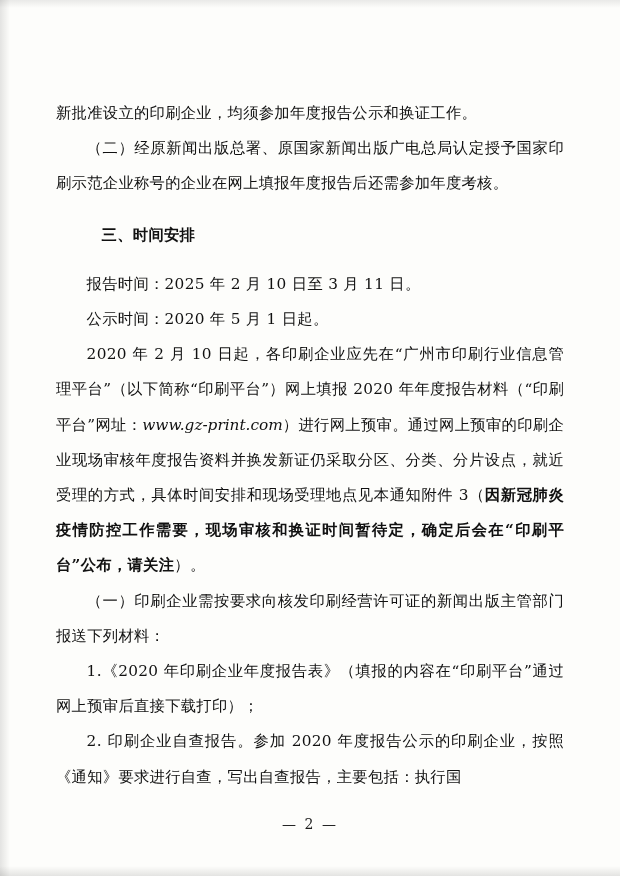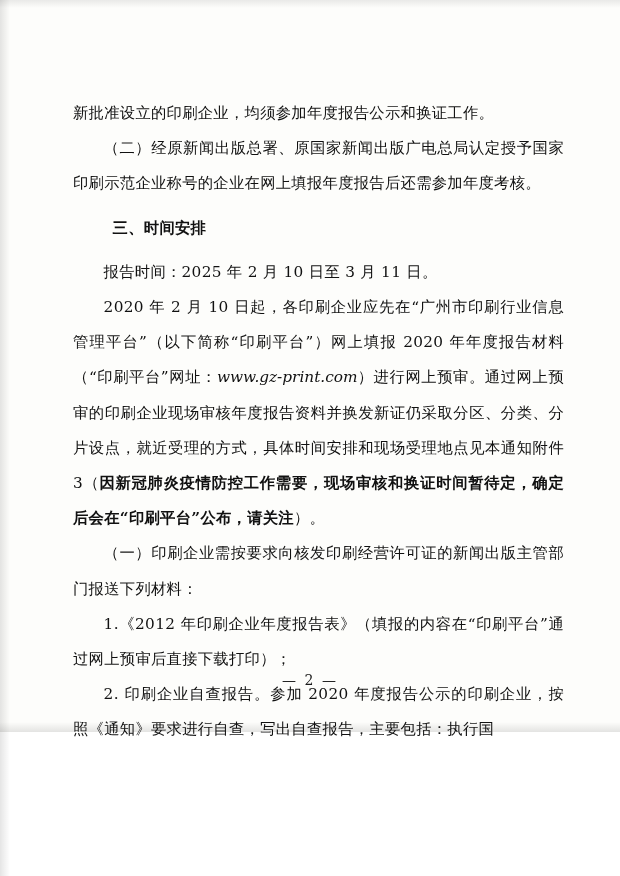--- a/index.html
+++ b/index.html
@@ -9,44 +9,45 @@
   body {
     width: 620px;
     height: 876px;
     background: #ffffff;
     font-family: "DejaVu Serif", serif;
     overflow: hidden;
   }
   .page {
     position: relative;
     width: 620px;
-    height: 732px;
+    height: 876px;
     background: #fdfdfb;
     box-sizing: border-box;
-    padding: 96px 56px 40px 73px;
+    padding: 96px 56px 40px 56px;
   }
   .doc-body {
     font-size: 15.3px;
     line-height: 35.2px;
     color: #111111;
     text-align: justify;
     text-justify: inter-ideograph;
     letter-spacing: 0.3px;
   }
   .para {
     margin: 0;
     text-indent: 0;
   }
   .indent2 {
     text-indent: 2em;
   }
   .heading {
-    margin: 9px;
+    margin: 15px;
     text-indent: 2em;
     font-weight: bold;
+    font-family: Liberation Serif, serif;
   }
   .bold {
     font-weight: bold;
   }
   .url {
     font-family: "DejaVu Serif", serif;
     font-style: italic;
     letter-spacing: 0;
     margin-top: 38px;
   }
@@ -100,27 +101,28 @@
   <div class="doc-body">
 
     <p class="para">新批准设立的印刷企业，均须参加年度报告公示和换证工作。</p>
 
     <p class="para indent2">（二）经原新闻出版总署、原国家新闻出版广电总局认定授予国家印刷示范企业称号的企业在网上填报年度报告后还需参加年度考核。</p>
 
     <p class="heading">三、时间安排</p>
 
     <p class="para indent2">报告时间：2025 年 2 月 10 日至 3 月 11 日。</p>
 
+    <p class="para indent2">公示时间：2020 年 5 月 1 日起。</p>
 
     <p class="para indent2"><span>2020 年 2 月 10 日起，各印刷企业应先在“广州市印刷行业信息管理平台”（以下简称“印刷平台”）网上填报 2020 年年度报告材料（“印刷平台”网址：</span><span class="url">www.gz-print.com</span><span>）进行网上预审。通过网上预审的印刷企业现场审核年度报告资料并换发新证仍采取分区、分类、分片设点，就近受理的方式，具体时间安排和现场受理地点见本通知附件 3（</span><span class="bold">因新冠肺炎疫情防控工作需要，现场审核和换证时间暂待定，确定后会在“印刷平台”公布，请关注</span><span>）。</span></p>
 
 
     <p class="para indent2">（一）印刷企业需按要求向核发印刷经营许可证的新闻出版主管部门报送下列材料：</p>
 
-    <p class="para indent2">1.《2012 年印刷企业年度报告表》（填报的内容在“印刷平台”通过网上预审后直接下载打印）；</p>
+    <p class="para indent2">1.《2020 年印刷企业年度报告表》（填报的内容在“印刷平台”通过网上预审后直接下载打印）；</p>
 
     <p class="para indent2">2. 印刷企业自查报告。参加 2020 年度报告公示的印刷企业，按照《通知》要求进行自查，写出自查报告，主要包括：执行国</p>
 
   </div>
 
   <div class="footer">
     <span>— 2 —</span>
   </div>
 </div>
 

